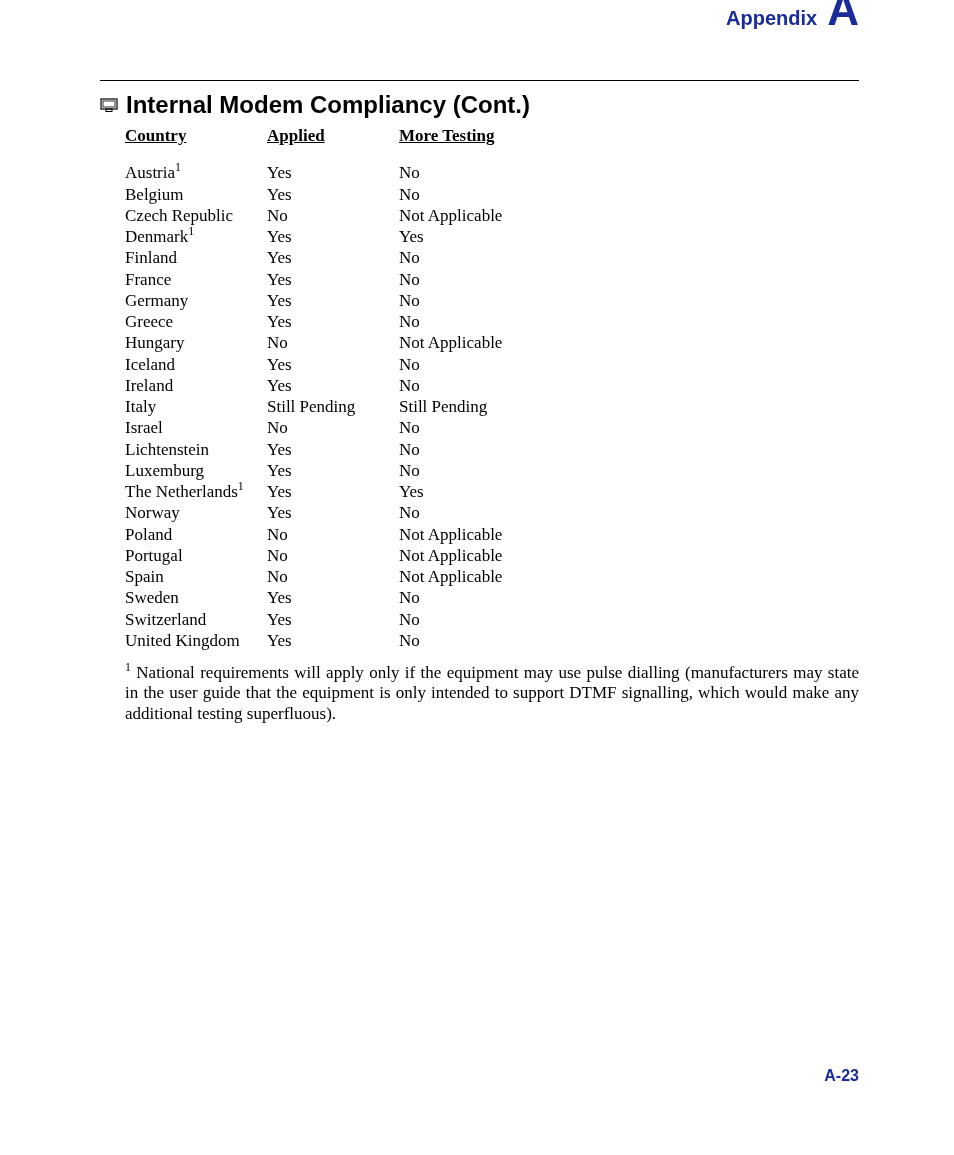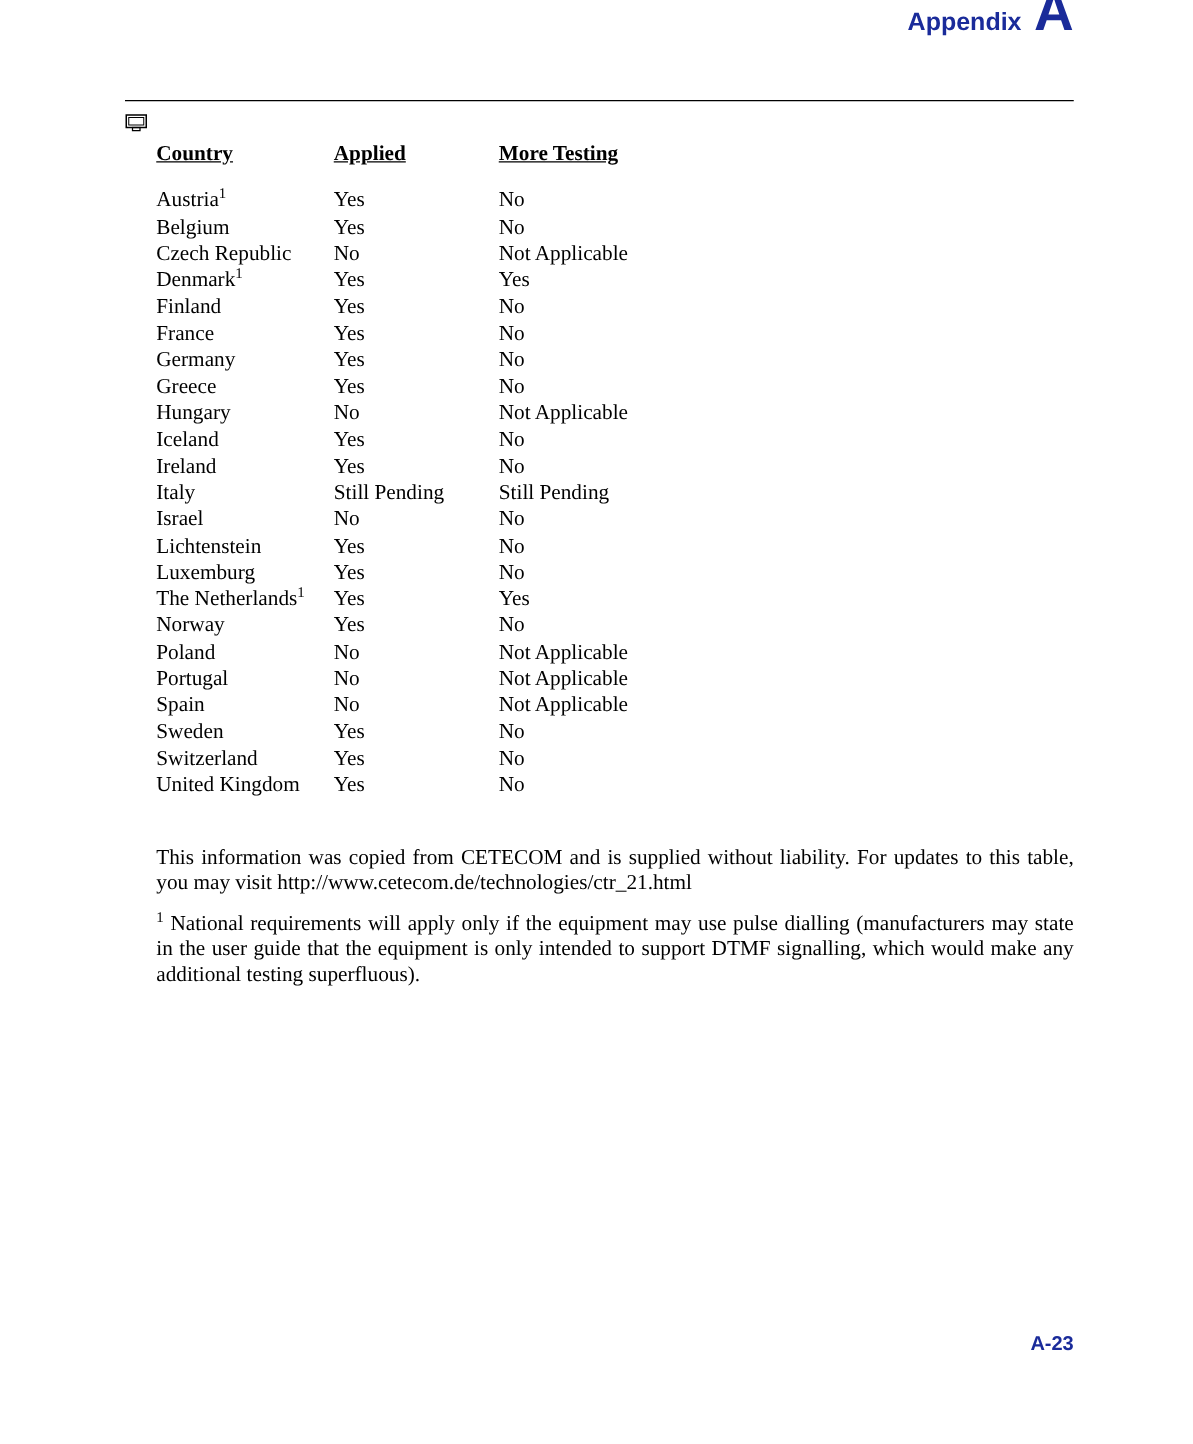--- a/index.html
+++ b/index.html
@@ -117,20 +117,21 @@
   </div>
 
   <div class="header-line"></div>
 
   <div class="title-row">
     <svg class="monitor-icon" viewBox="0 0 18 15">
       <rect x="1" y="1" width="16" height="10" fill="none" stroke="#000" stroke-width="1.2"></rect>
       <rect x="3" y="3" width="12" height="6" fill="none" stroke="#000" stroke-width="0.8"></rect>
       <rect x="6" y="11" width="6" height="2.5" fill="none" stroke="#000" stroke-width="1"></rect>
     </svg>
+    <span class="title">Internal Modem Compliancy (Cont.)</span>
   </div>
 
 
   <div class="table">
     <div class="table-head">
       <div class="col-country">Country</div>
       <div class="col-applied">Applied</div>
       <div class="col-more">More Testing</div>
     </div>
     <div id="rows">
@@ -245,21 +246,20 @@
           <div class="col-more">No</div>
         </div>
         <div class="row">
           <div class="col-country">United Kingdom</div>
           <div class="col-applied">Yes</div>
           <div class="col-more">No</div>
         </div>
       </div>
   </div>
 
-  <div class="para">This information was copied from CETECOM and is supplied without liability. For updates to this table, you may visit http://www.cetecom.de/technologies/ctr_21.html</div>
 
   <div class="para2">
     <span class="sup">1</span><span> National requirements will apply only if the equipment may use pulse dialling (manufacturers may state in the user guide that the equipment is only intended to support DTMF signalling, which would make any additional testing superfluous).</span>
   </div>
 
 </div>
 
 <div class="page-num">A-23</div>
 
 </body></html>

